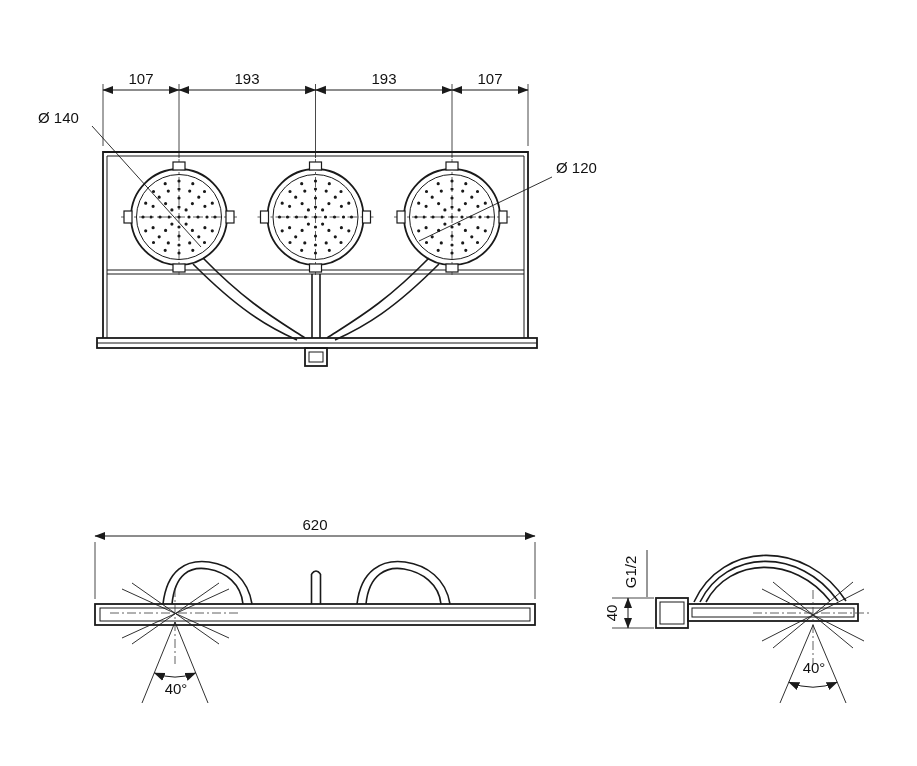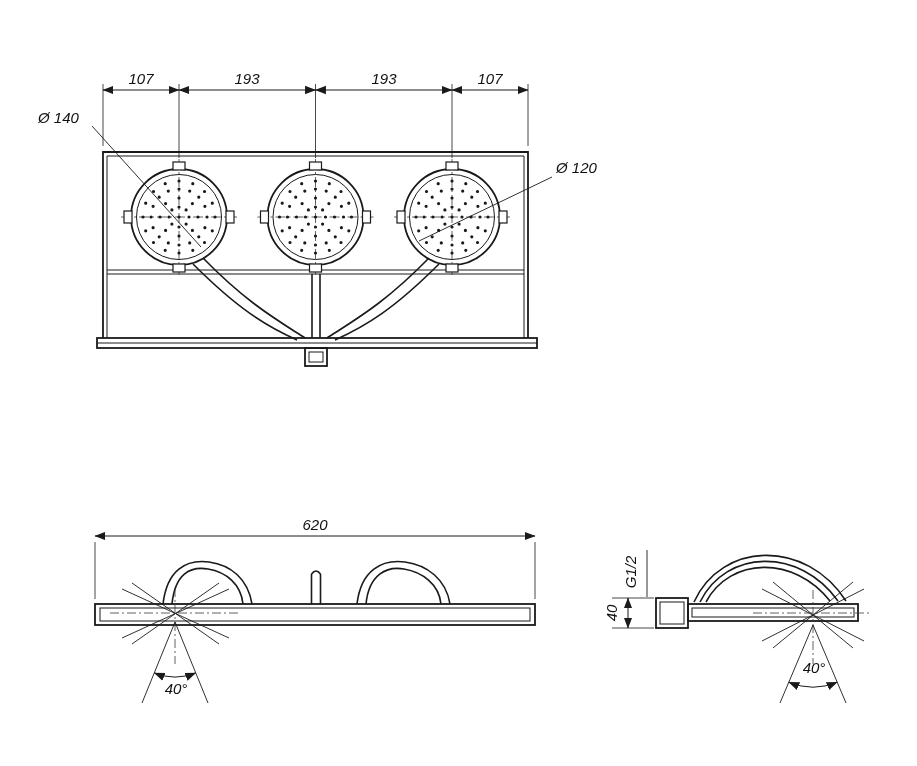--- a/index.html
+++ b/index.html
@@ -1,17 +1,17 @@
 <!DOCTYPE html>
 <html><head>
 <meta charset="utf-8">
 <style>
   html,body{margin:0;padding:0;background:#ffffff;}
   .canvas{position:relative;width:917px;height:766px;background:#ffffff;overflow:hidden;
-          font-family:"Liberation Sans",sans-serif;font-style:italic;}
+          font-family:"Liberation Sans",sans-serif;}
   svg{display:block;}
   .s2{fill:none;stroke:#1a1a1a;stroke-width:1.8;}
   .s1{fill:none;stroke:#1a1a1a;stroke-width:1;}
   .t{fill:none;stroke:#1a1a1a;stroke-width:1.6;}
   .thin{fill:none;stroke:#1a1a1a;stroke-width:0.9;}
   .ext{fill:none;stroke:#1a1a1a;stroke-width:0.8;}
   .dim{fill:none;stroke:#1a1a1a;stroke-width:1;}
   .cl{fill:none;stroke:#3a3a3a;stroke-width:0.8;stroke-dasharray:10 3 2 3;}
   .dash{fill:none;stroke:#3a3a3a;stroke-width:0.8;stroke-dasharray:9 3 2 3;}
   .tab{fill:#ffffff;stroke:#1a1a1a;stroke-width:1.2;}

